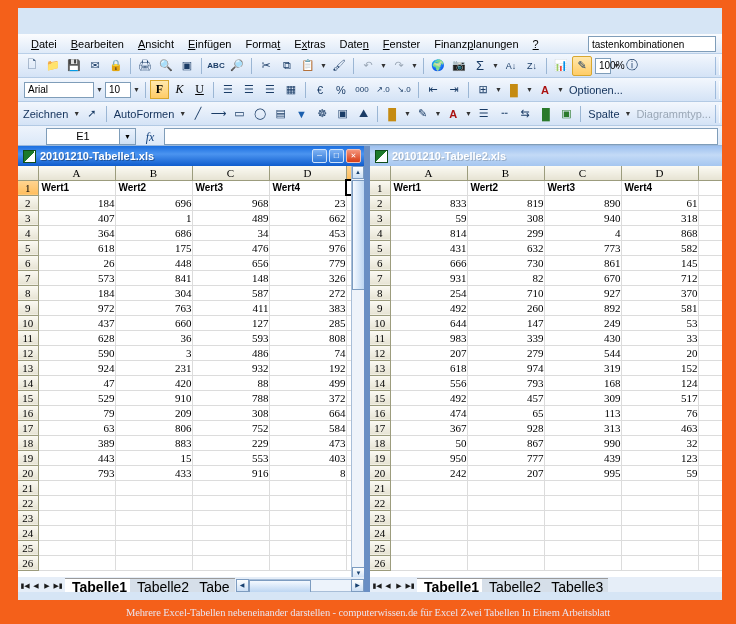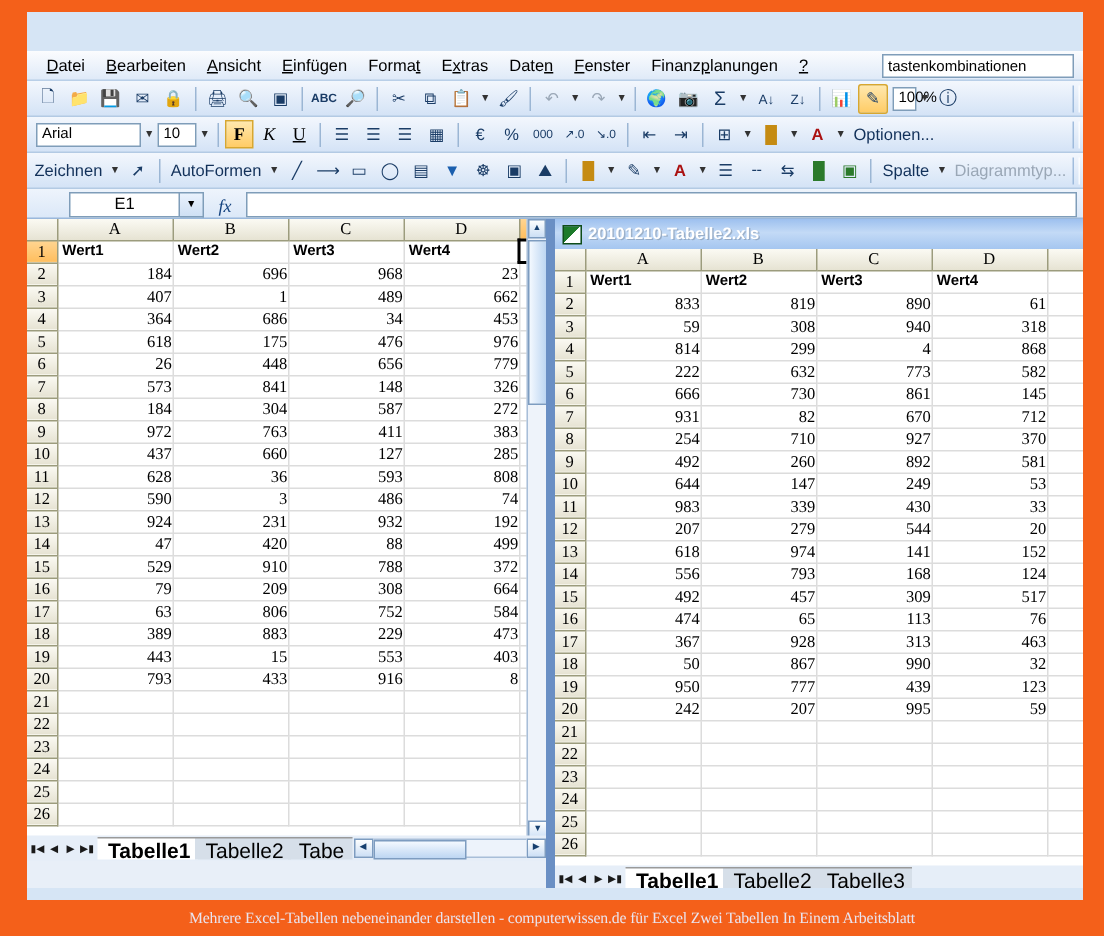--- a/index.html
+++ b/index.html
@@ -297,20 +297,29 @@
     <div class="formula-bar">
       <div class="namebox">E1</div>
       <div class="nb-caret">▼</div>
       <div class="fx">fx</div>
       <div class="finput"></div>
     </div>
 
     <div class="mdi">
 
       <div class="wbwin" style="left:0; width:346px; height:448px;">
+        <div class="wb-title active">
+          <div class="wb-ico"></div>
+          <div class="wb-name">20101210-Tabelle1.xls</div>
+          <div class="wb-btns">
+            <div class="wbb">─</div>
+            <div class="wbb">☐</div>
+            <div class="wbb close">✕</div>
+          </div>
+        </div>
         <div class="sheet" style="height:428px; width:346px; overflow:hidden; position:relative;">
           <table class="grid" style="width:333px">
             <tbody>
                 <tr>
               <th class="rowhead" style="height:14px"></th>
               <th class="colhead" style="width:77px">A</th>
               <th class="colhead" style="width:77px">B</th>
               <th class="colhead" style="width:77px">C</th>
               <th class="colhead" style="width:77px">D</th>
               <th class="colhead sel" style="width:42px"></th>
@@ -598,21 +607,21 @@
                 <tr>
                   <td class="rowhead">4</td>
                   <td class="cell">814</td>
                   <td class="cell">299</td>
                   <td class="cell">4</td>
                   <td class="cell">868</td>
                   <td class="cell"></td>
                 </tr>
                 <tr>
                   <td class="rowhead">5</td>
-                  <td class="cell">222</td>
+                  <td class="cell">431</td>
                   <td class="cell">632</td>
                   <td class="cell">773</td>
                   <td class="cell">582</td>
                   <td class="cell"></td>
                 </tr>
                 <tr>
                   <td class="rowhead">6</td>
                   <td class="cell">666</td>
                   <td class="cell">730</td>
                   <td class="cell">861</td>
@@ -664,21 +673,21 @@
                   <td class="cell">207</td>
                   <td class="cell">279</td>
                   <td class="cell">544</td>
                   <td class="cell">20</td>
                   <td class="cell"></td>
                 </tr>
                 <tr>
                   <td class="rowhead">13</td>
                   <td class="cell">618</td>
                   <td class="cell">974</td>
-                  <td class="cell">141</td>
+                  <td class="cell">319</td>
                   <td class="cell">152</td>
                   <td class="cell"></td>
                 </tr>
                 <tr>
                   <td class="rowhead">14</td>
                   <td class="cell">556</td>
                   <td class="cell">793</td>
                   <td class="cell">168</td>
                   <td class="cell">124</td>
                   <td class="cell"></td>

